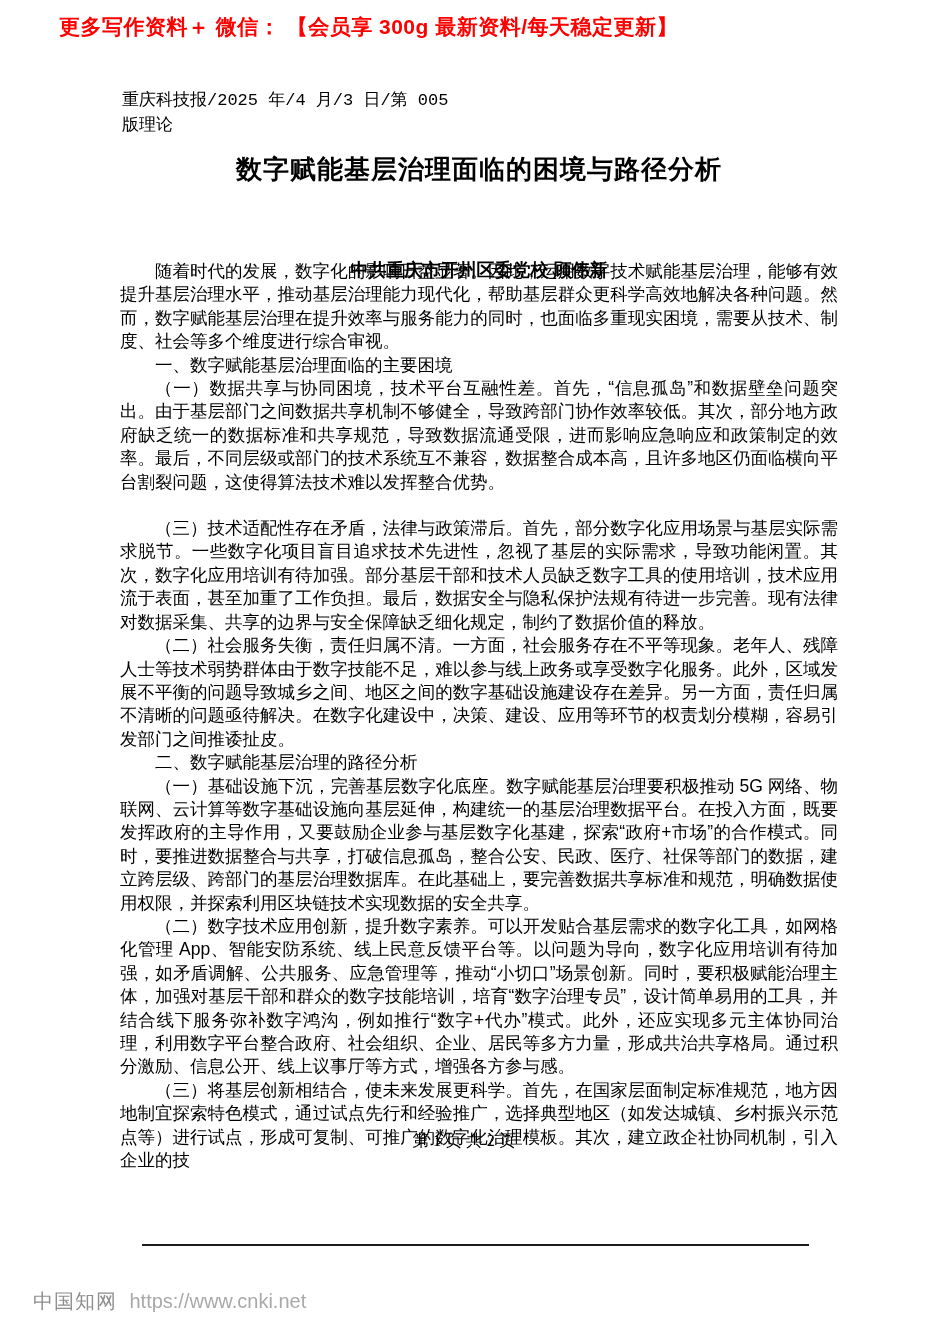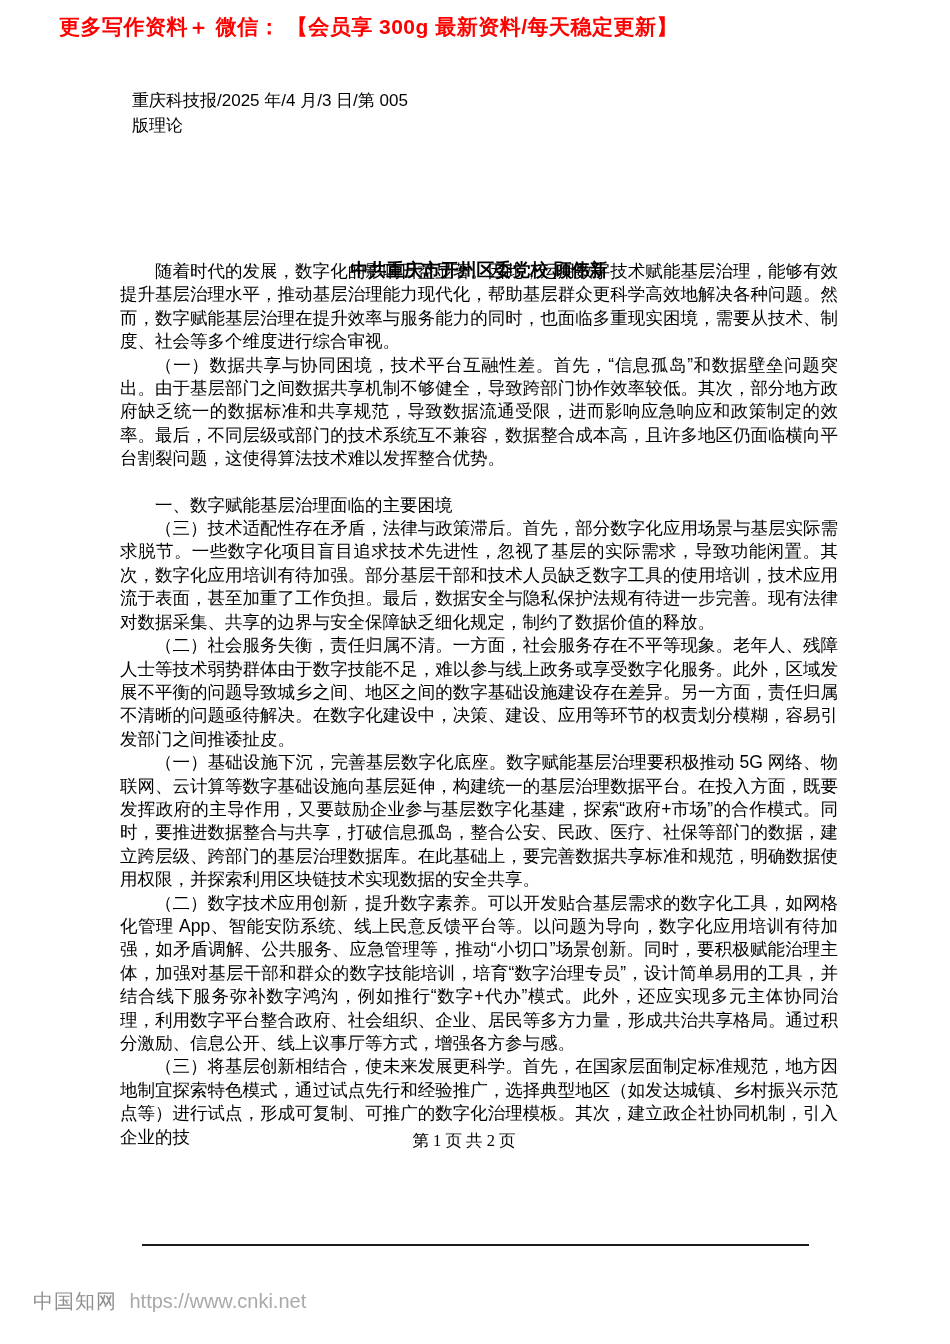--- a/index.html
+++ b/index.html
@@ -22,24 +22,23 @@
     top: 13px;
     font-size: 21px;
     font-weight: bold;
     letter-spacing: 0.5px;
     white-space: nowrap;
   }
   .source {
     position: absolute;
     left: 122px;
     top: 88px;
-    font-family: Liberation Sans, sans-serif;
+    font-family: Liberation Mono, monospace;
     font-size: 17px;
     line-height: 25px;
-    margin-left: 10px;
   }
   .title {
     position: absolute;
     left: 120px;
     width: 718px;
     top: 152px;
     margin: 0;
     text-align: center;
     font-size: 26px;
     font-weight: bold;
@@ -114,29 +113,31 @@
 
 <div class="page">
 
   <div class="promo" style="color: rgb(255, 0, 0);">更多写作资料＋ 微信： 【会员享 300g 最新资料/每天稳定更新】</div>
 
   <div class="source">
     <div>重庆科技报/2025 年/4 月/3 日/第 005</div>
     <div>版理论</div>
   </div>
 
+  <h1 class="title">数字赋能基层治理面临的困境与路径分析</h1>
 
   <div class="byline">中共重庆市开州区委党校  顾伟新</div>
 
   <div class="article-body">
       <p class="para">随着时代的发展，数字化的影响日益显著。因此，运用数字技术赋能基层治理，能够有效提升基层治理水平，推动基层治理能力现代化，帮助基层群众更科学高效地解决各种问题。然而，数字赋能基层治理在提升效率与服务能力的同时，也面临多重现实困境，需要从技术、制度、社会等多个维度进行综合审视。</p>
+      <p class="para heading">一、数字赋能基层治理面临的主要困境</p>
       <p class="para gap-after">（一）数据共享与协同困境，技术平台互融性差。首先，“信息孤岛”和数据壁垒问题突出。由于基层部门之间数据共享机制不够健全，导致跨部门协作效率较低。其次，部分地方政府缺乏统一的数据标准和共享规范，导致数据流通受限，进而影响应急响应和政策制定的效率。最后，不同层级或部门的技术系统互不兼容，数据整合成本高，且许多地区仍面临横向平台割裂问题，这使得算法技术难以发挥整合优势。</p>
-      <p class="para heading">一、数字赋能基层治理面临的主要困境</p>
       <p class="para">（三）技术适配性存在矛盾，法律与政策滞后。首先，部分数字化应用场景与基层实际需求脱节。一些数字化项目盲目追求技术先进性，忽视了基层的实际需求，导致功能闲置。其次，数字化应用培训有待加强。部分基层干部和技术人员缺乏数字工具的使用培训，技术应用流于表面，甚至加重了工作负担。最后，数据安全与隐私保护法规有待进一步完善。现有法律对数据采集、共享的边界与安全保障缺乏细化规定，制约了数据价值的释放。</p>
       <p class="para">（二）社会服务失衡，责任归属不清。一方面，社会服务存在不平等现象。老年人、残障人士等技术弱势群体由于数字技能不足，难以参与线上政务或享受数字化服务。此外，区域发展不平衡的问题导致城乡之间、地区之间的数字基础设施建设存在差异。另一方面，责任归属不清晰的问题亟待解决。在数字化建设中，决策、建设、应用等环节的权责划分模糊，容易引发部门之间推诿扯皮。</p>
+      <p class="para heading">二、数字赋能基层治理的路径分析</p>
       <p class="para">（一）基础设施下沉，完善基层数字化底座。数字赋能基层治理要积极推动 5G 网络、物联网、云计算等数字基础设施向基层延伸，构建统一的基层治理数据平台。在投入方面，既要发挥政府的主导作用，又要鼓励企业参与基层数字化基建，探索“政府+市场”的合作模式。同时，要推进数据整合与共享，打破信息孤岛，整合公安、民政、医疗、社保等部门的数据，建立跨层级、跨部门的基层治理数据库。在此基础上，要完善数据共享标准和规范，明确数据使用权限，并探索利用区块链技术实现数据的安全共享。</p>
       <p class="para">（二）数字技术应用创新，提升数字素养。可以开发贴合基层需求的数字化工具，如网格化管理 App、智能安防系统、线上民意反馈平台等。以问题为导向，数字化应用培训有待加强，如矛盾调解、公共服务、应急管理等，推动“小切口”场景创新。同时，要积极赋能治理主体，加强对基层干部和群众的数字技能培训，培育“数字治理专员”，设计简单易用的工具，并结合线下服务弥补数字鸿沟，例如推行“数字+代办”模式。此外，还应实现多元主体协同治理，利用数字平台整合政府、社会组织、企业、居民等多方力量，形成共治共享格局。通过积分激励、信息公开、线上议事厅等方式，增强各方参与感。</p>
       <p class="para">（三）将基层创新相结合，使未来发展更科学。首先，在国家层面制定标准规范，地方因地制宜探索特色模式，通过试点先行和经验推广，选择典型地区（如发达城镇、乡村振兴示范点等）进行试点，形成可复制、可推广的数字化治理模板。其次，建立政企社协同机制，引入企业的技</p>
     </div>
 
   <div class="page-num">第 1 页 共 2 页</div>
 
   <div class="divider"></div>
 
   <div class="footer">

